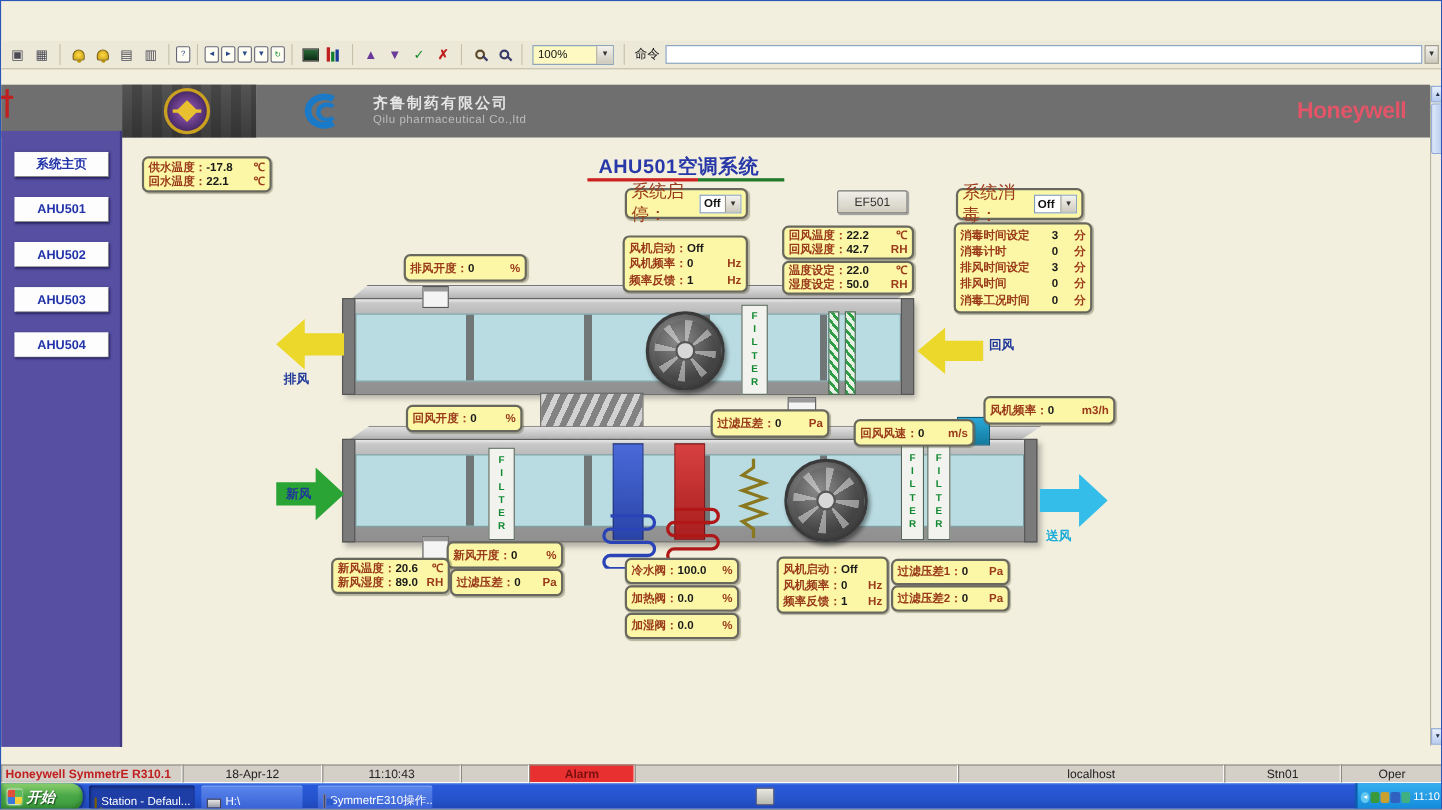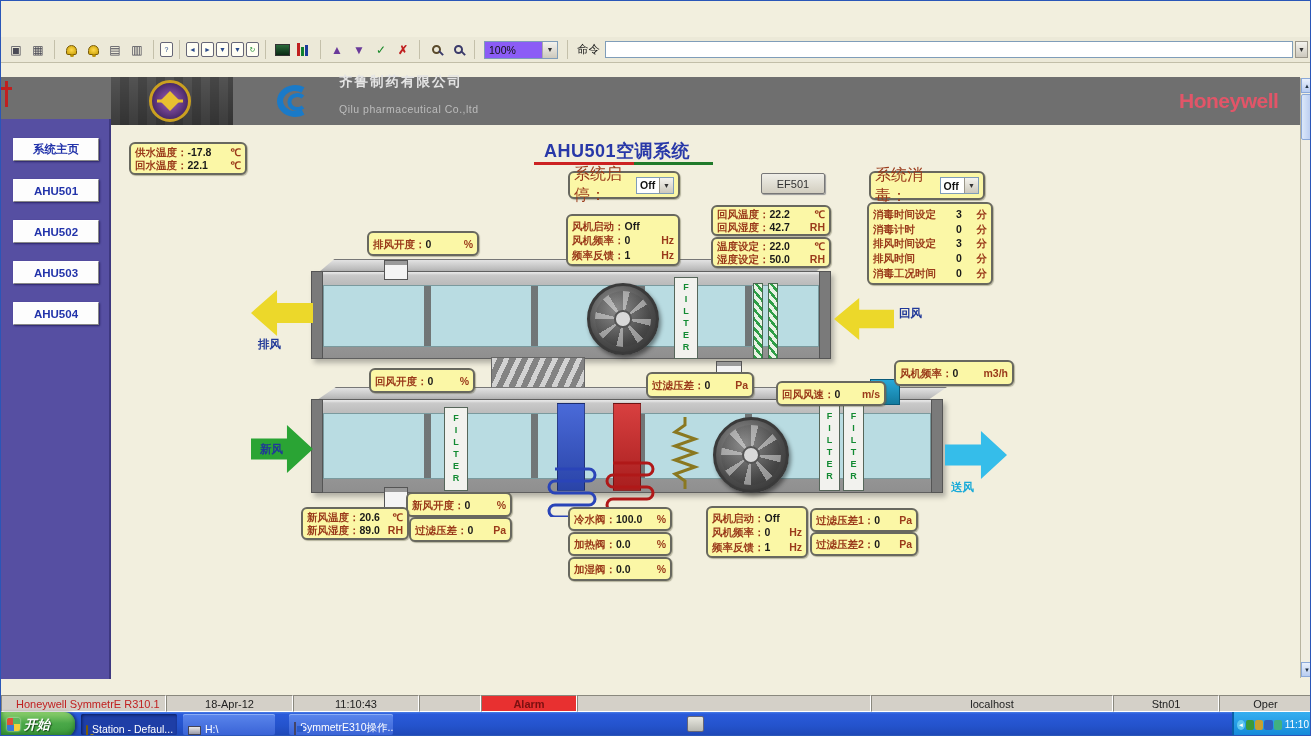--- a/index.html
+++ b/index.html
@@ -35,21 +35,21 @@
   .mag::after { content:""; position:absolute; width:6px; height:2px; background:#3a3a6a; transform:rotate(45deg); right:-5px; bottom:-2px; }
   .pagechip { width:13px; height:15px; background:#fffef4; border:1px solid #667; display:inline-flex;
     align-items:center; justify-content:center; font-size:7px; color:#2a4a8a; }
   .screenchip { width:15px; height:12px; background:linear-gradient(180deg,#2a6a3a,#0a2a14); border:1px solid #333; }
   .trendchip { width:14px; height:13px; display:inline-flex; align-items:flex-end; gap:1px; }
   .trendchip i { display:block; width:3px; } 
   .trendchip i:nth-child(1){ height:13px; background:#c02020; }
   .trendchip i:nth-child(2){ height:9px;  background:#108030; }
   .trendchip i:nth-child(3){ height:11px; background:#1a3a9a; }
   .purple { color:#6a3a9a; } .green { color:#1a8a2a; } .red { color:#c02020; font-weight:bold; }
-  .combo { display:inline-flex; width:74px; height:18px; border:1px solid #7f9db9; background:#8b5cf6; margin:0 4px; }
+  .combo { display:inline-flex; width:74px; height:18px; border:1px solid #7f9db9; background:#fef9c3; margin:0 4px; }
   .combo .cval { flex:1; font-size:10.5px; padding:2px 0 0 4px; color:#111; }
   .combo .cbtn { width:15px; background:linear-gradient(#f4f3ee,#cdc9bd); border-left:1px solid #aaa;
     font-size:7px; display:flex; align-items:center; justify-content:center; color:#333; }
   .cmdlabel { font-size:11.5px; color:#1a1a1a; margin:0 5px 0 4px; white-space:nowrap; }
   .cmdinput { flex:1; height:17px; border:1px solid #7f9db9; background:#fff; margin-right:2px; font-size:11px; padding:0 3px; }
   .cmddrop { width:13px; height:17px; background:linear-gradient(#f4f3ee,#cdc9bd); border:1px solid #9a968a;
     font-size:7px; display:flex; align-items:center; justify-content:center; color:#333; }
 
   
   .headerband { position:absolute; left:0; top:76px; width:1299px; height:48px; background:#6f6f6f; }
@@ -62,21 +62,21 @@
   .logoblock .l3 { color:#f0f0f0; font-weight:bold; font-size:11px; margin:-2px 0 0 14px; }
   .redplus { position:absolute; left:1px; top:80px; width:9px; height:26px; }
   .redplus::before { content:""; position:absolute; left:3px; top:0; width:3px; height:26px; background:#c02020; }
   .redplus::after  { content:""; position:absolute; left:-1px; top:6px; width:11px; height:3px; background:#c02020; }
   .compass { position:absolute; left:148px; top:79px; width:42px; height:42px; border-radius:50%;
     background:radial-gradient(circle,#7a4898 30%,#4a2a6a 70%); border:3px solid #caa020; }
   .compass::before { content:""; position:absolute; left:50%; top:50%; width:14px; height:14px; background:#e8c030;
     transform:translate(-50%,-50%) rotate(45deg); }
   .compass::after { content:""; position:absolute; left:50%; top:50%; width:26px; height:3px; background:#e8c030; transform:translate(-50%,-50%); }
   .qilulogo { position:absolute; left:268px; top:82px; }
-  .company-cn { position:absolute; left:338px; top:72px; color:#e4e4e4; font-size:13.5px; font-weight:bold; letter-spacing:2px; }
+  .company-cn { position:absolute; left:338px; top:84px; color:#e4e4e4; font-size:13.5px; font-weight:bold; letter-spacing:2px; }
   .company-en { position:absolute; left:338px; top:102px; color:#bcbcbc; font-size:10.5px; letter-spacing:0.5px; }
   .brand { position:absolute; left:1178px; top:88px; color:#e25568; font-size:21px; font-weight:bold; letter-spacing:-0.5px; }
 
   
   .sidebar { position:absolute; left:0; top:118px; width:110px; height:560px; background:#564fa2;
     border-right:2px solid #3e3880; }
   .sbtn { position:absolute; left:12px; width:86px; height:23px; background:#fdfdfd; color:#2233aa;
     font-weight:bold; font-size:11.5px; border:1px solid #888; border-top-color:#fff; border-left-color:#fff;
     box-shadow:1px 1px 2px #2a2466; border-radius:1px; padding:0; cursor:default; }
 
@@ -133,21 +133,21 @@
   .cube { position:absolute; background:linear-gradient(180deg,#28a8d8,#137a9e); border:1px solid #0a5a7a; z-index:3; }
   .coilslab { position:absolute; z-index:2; border:1px solid rgba(0,0,0,0.35); }
   .coilsvg { position:absolute; z-index:4; }
 
   
   .statusline { position:absolute; left:0; top:677px; width:1311px; height:16px; text-align:center;
     font-size:11px; font-weight:bold; color:#111; white-space:pre; }
   .statusbar { position:absolute; left:0; top:694px; width:1311px; height:17px; background:#d4d0c8; display:flex; }
   .sbcell { height:17px; border:1px solid; border-color:#8a887e #fff #fff #8a887e; font-size:11px; color:#222;
     display:flex; align-items:center; justify-content:center; overflow:hidden; white-space:nowrap; }
-  .sbcell.product { color:#c02020; font-weight:normal; justify-content:flex-start; padding-left:14px; }
+  .sbcell.product { color:#c02020; font-weight:bold; justify-content:flex-start; padding-left:3px; }
   .sbcell.alarm { background:#e83030; color:#7a1010; font-weight:bold; }
 
   
   .taskbar { position:absolute; left:0; top:711px; width:1311px; height:25px;
     background:linear-gradient(180deg,#4a80e8 0%,#2a5ada 8%,#2453cc 55%,#1e46b4 100%); }
   .startbtn { position:absolute; left:0; top:0; width:74px; height:25px; border:none; border-radius:0 11px 11px 0;
     background:linear-gradient(180deg,#8ed06e 0%,#4aa848 45%,#3c9a3c 100%); color:#fff; font-weight:bold;
     font-style:italic; font-size:13px; display:flex; align-items:center; gap:4px; padding:0 8px 0 6px;
     text-shadow:1px 1px 1px #1a4a1a; box-shadow:inset 0 -3px 5px #2a7a2a, 2px 0 3px rgba(0,0,0,0.4); cursor:default; }
   .startflag { width:13px; height:13px; border-radius:2px;

